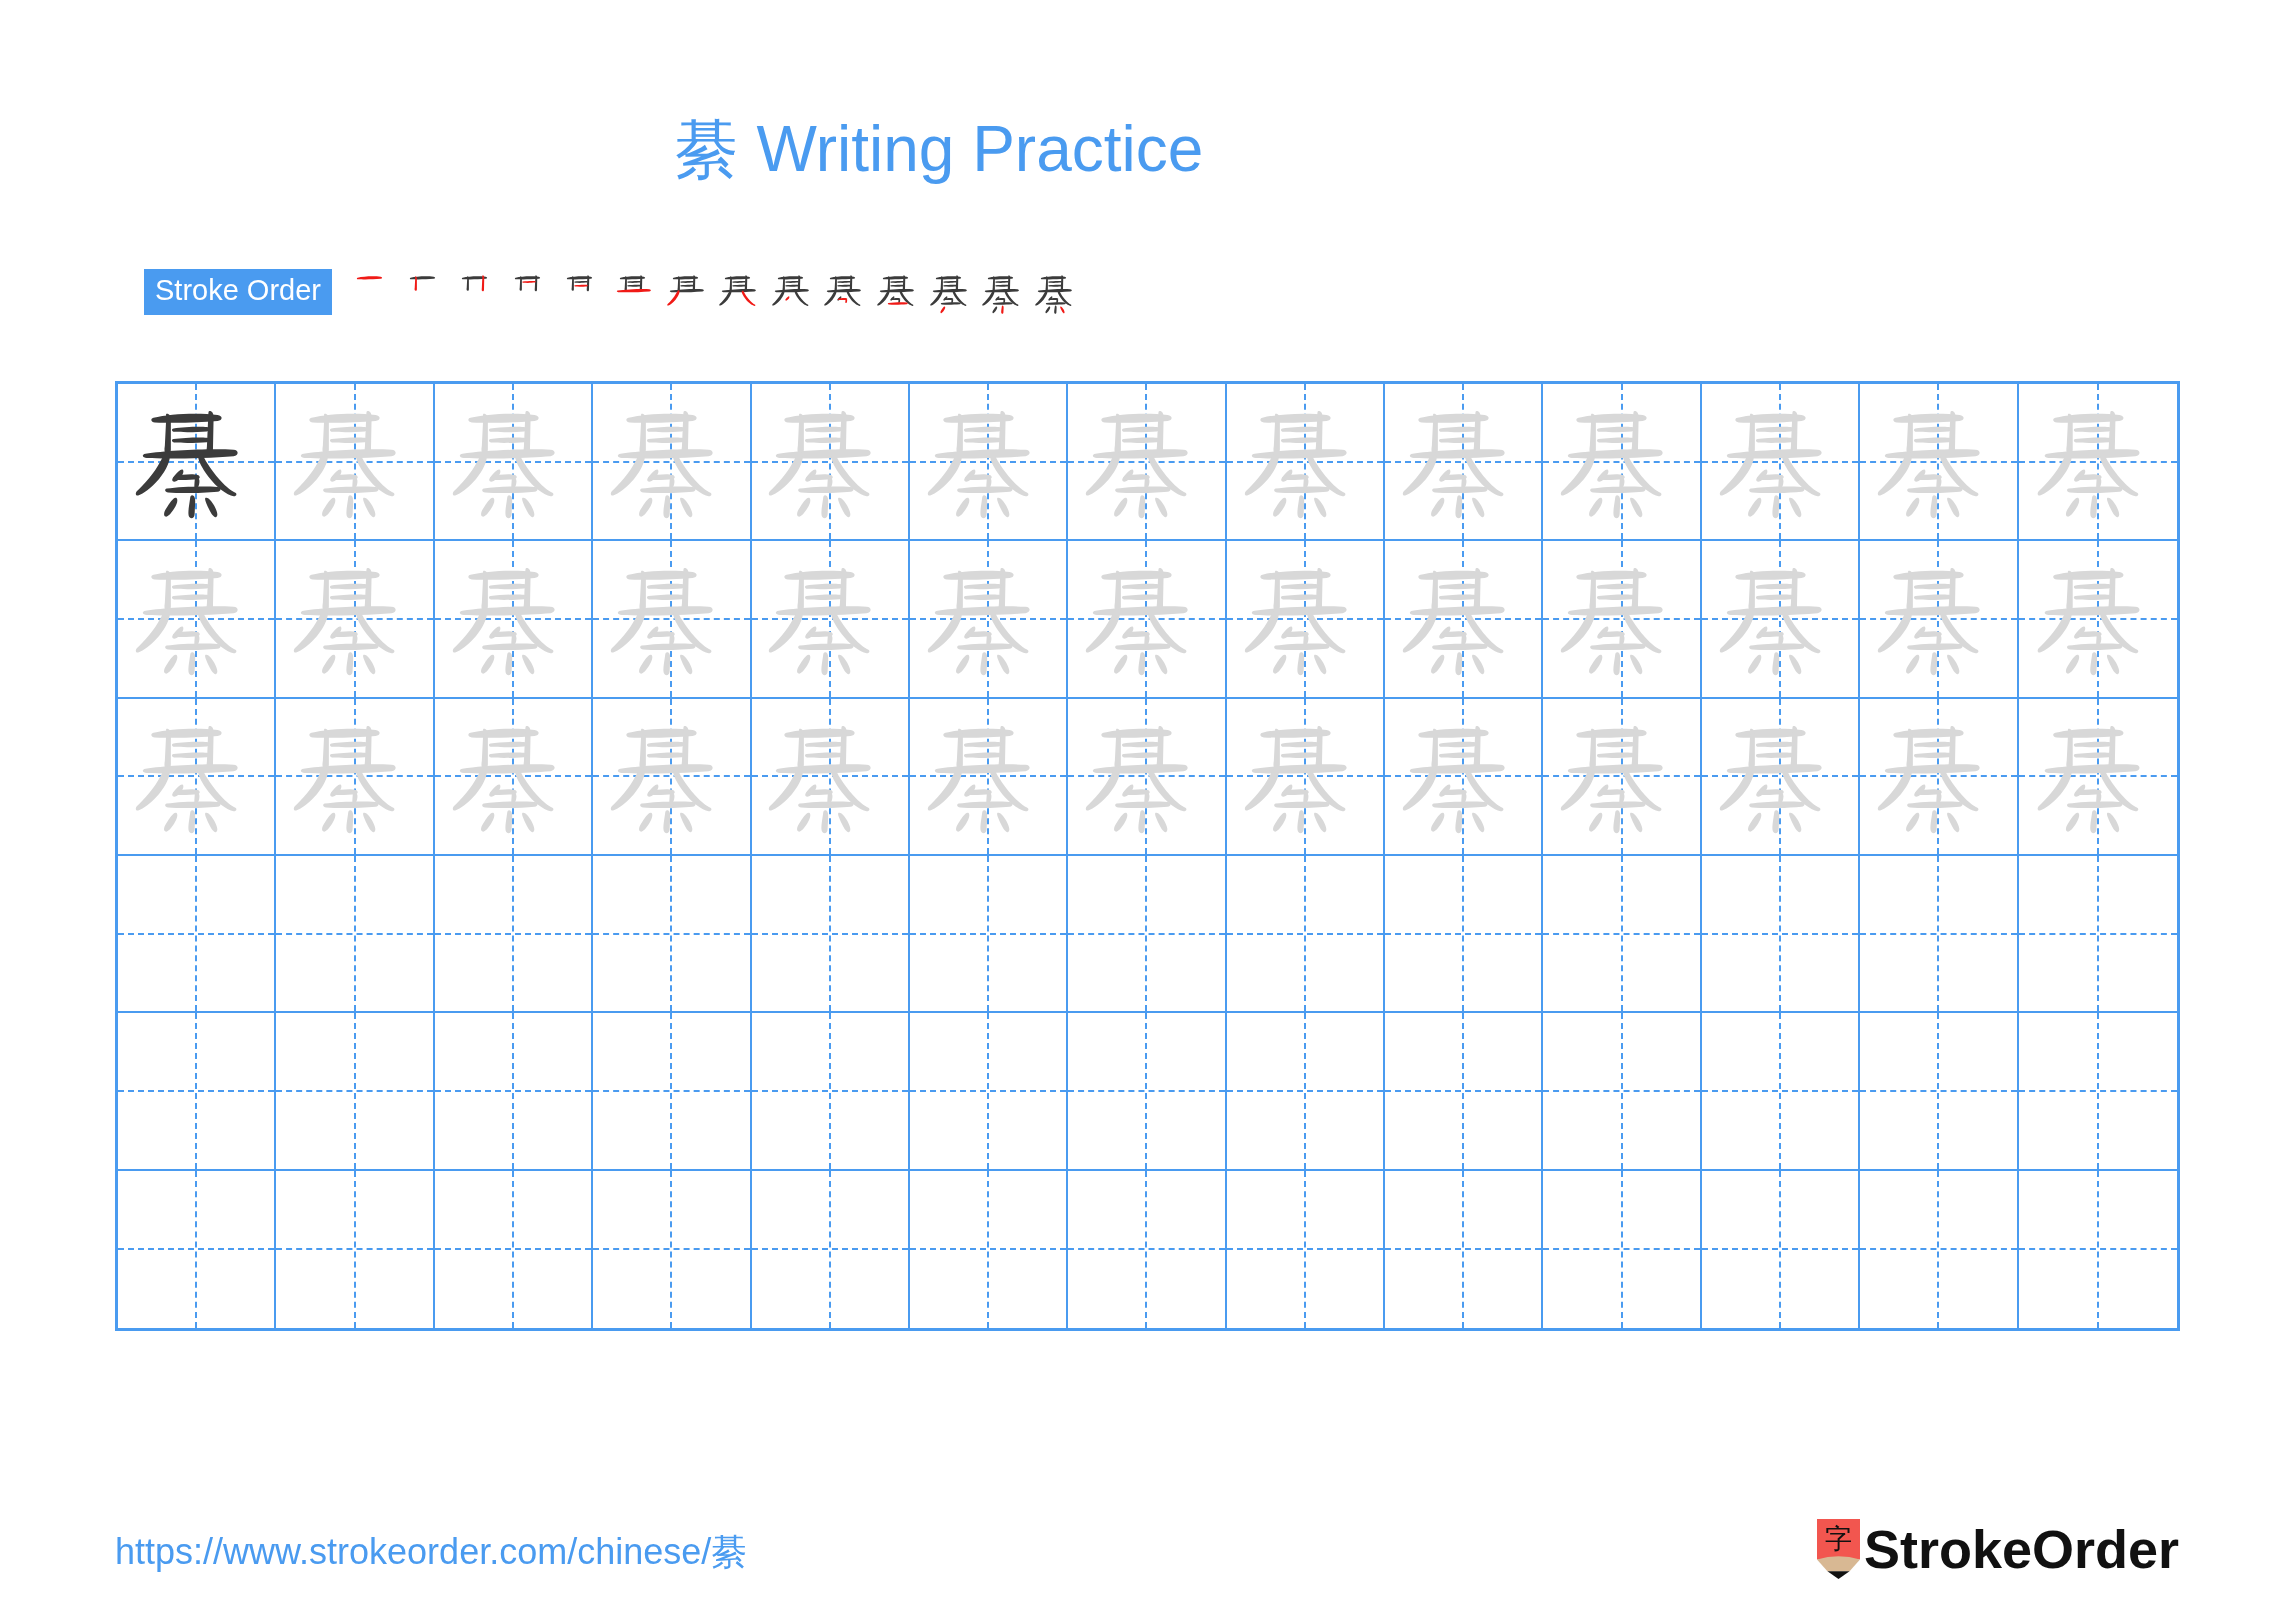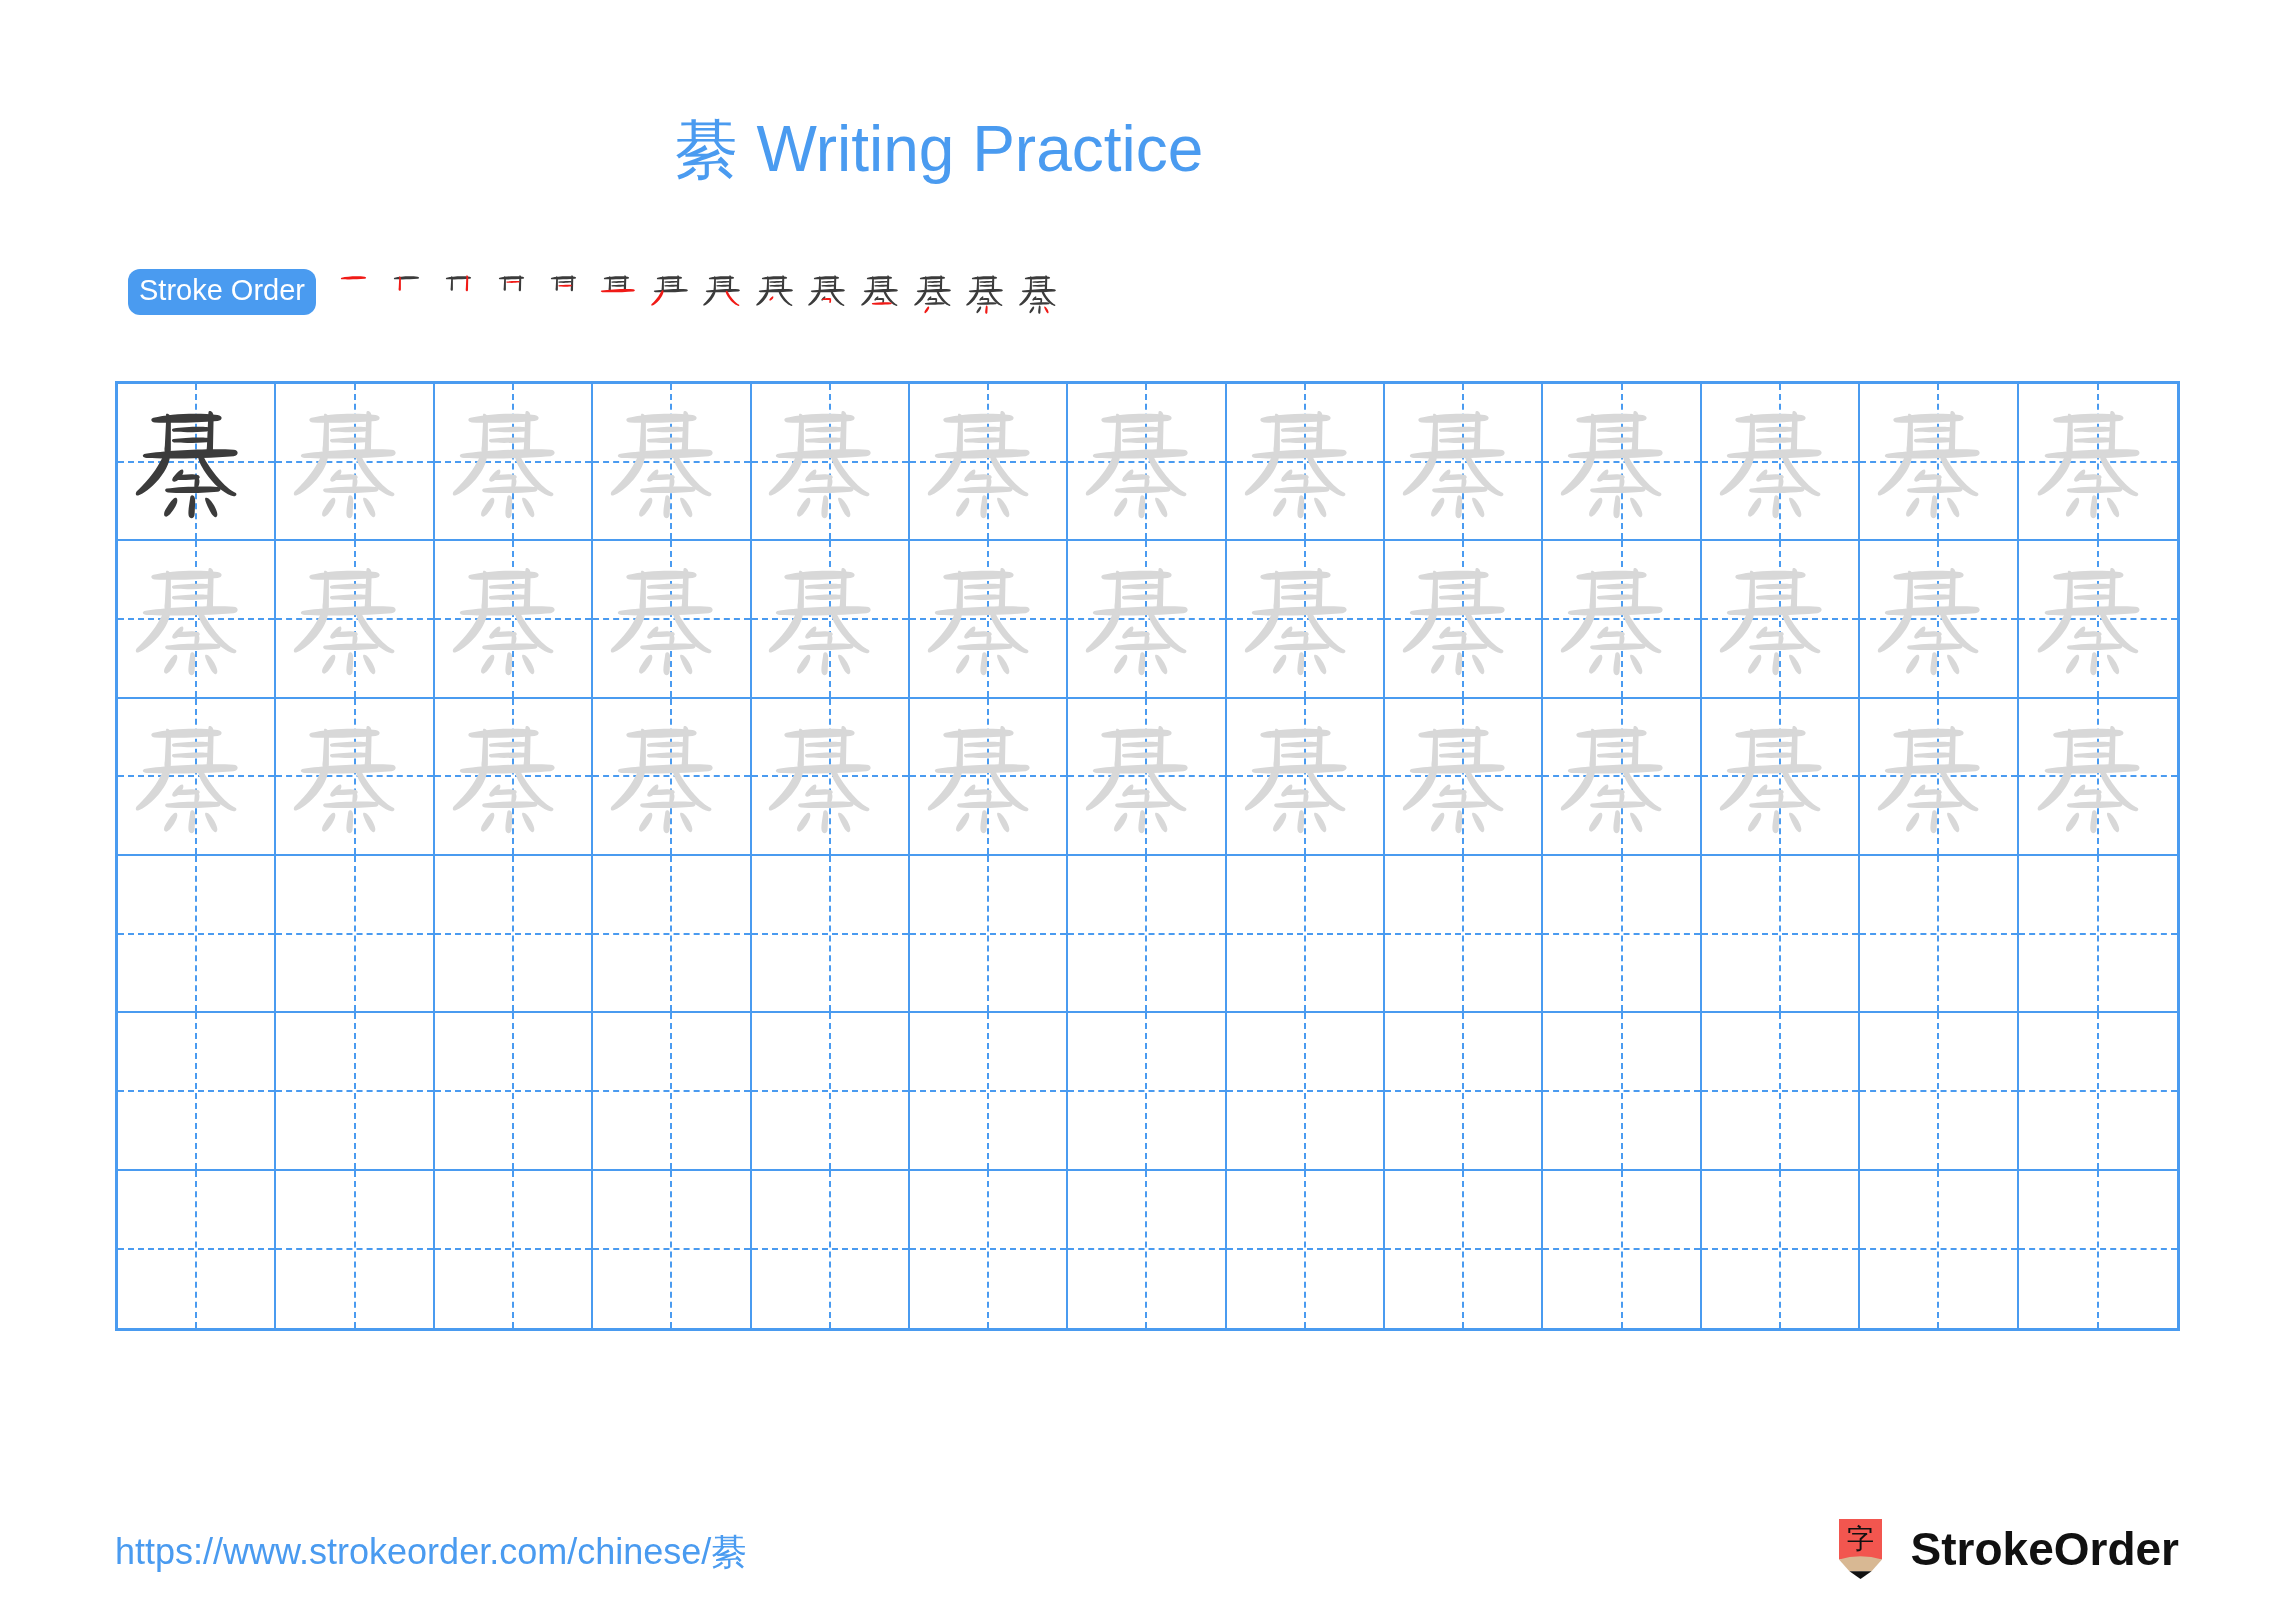--- a/index.html
+++ b/index.html
@@ -34,24 +34,25 @@
     width: 2061px; height: 79px;
     display: flex;
     align-items: center;
   }
   #stroke-order-badge {
     background: #4a9bf0;
     color: #ffffff;
     font-size: 29px;
     line-height: 29px;
     padding: 7.2px 11px 9.8px 11px;
-    border-radius: 12px;
+    border-radius: 0;
     white-space: nowrap;
     flex: 0 0 auto;
     margin-top: -2.6px;
+    margin-left: 16px;
   }
   #stroke-order-steps {
     display: flex;
     align-items: flex-start;
     margin-left: 17px;
     flex: 0 0 auto;
   }
   .stroke-step {
     width: 48px; height: 59px;
     margin-right: 4.6px;
@@ -122,24 +123,24 @@
     height: 63px;
     display: flex;
     align-items: center;
   }
   #logo-mark {
     width: 43px; height: 60px;
     position: relative;
     flex: 0 0 auto;
   }
   #logo-wordmark {
-    font-size: 46px;
+    font-size: 54px;
     font-weight: bold;
     color: #111111;
-    margin-left: 29px;
+    margin-left: 4px;
     line-height: 46px;
     white-space: nowrap;
   }
 </style>
 </head>
 <body>
 
 <div id="page-title">
   <span class="t-char">綦</span><span> Writing Practice</span>
 </div>

